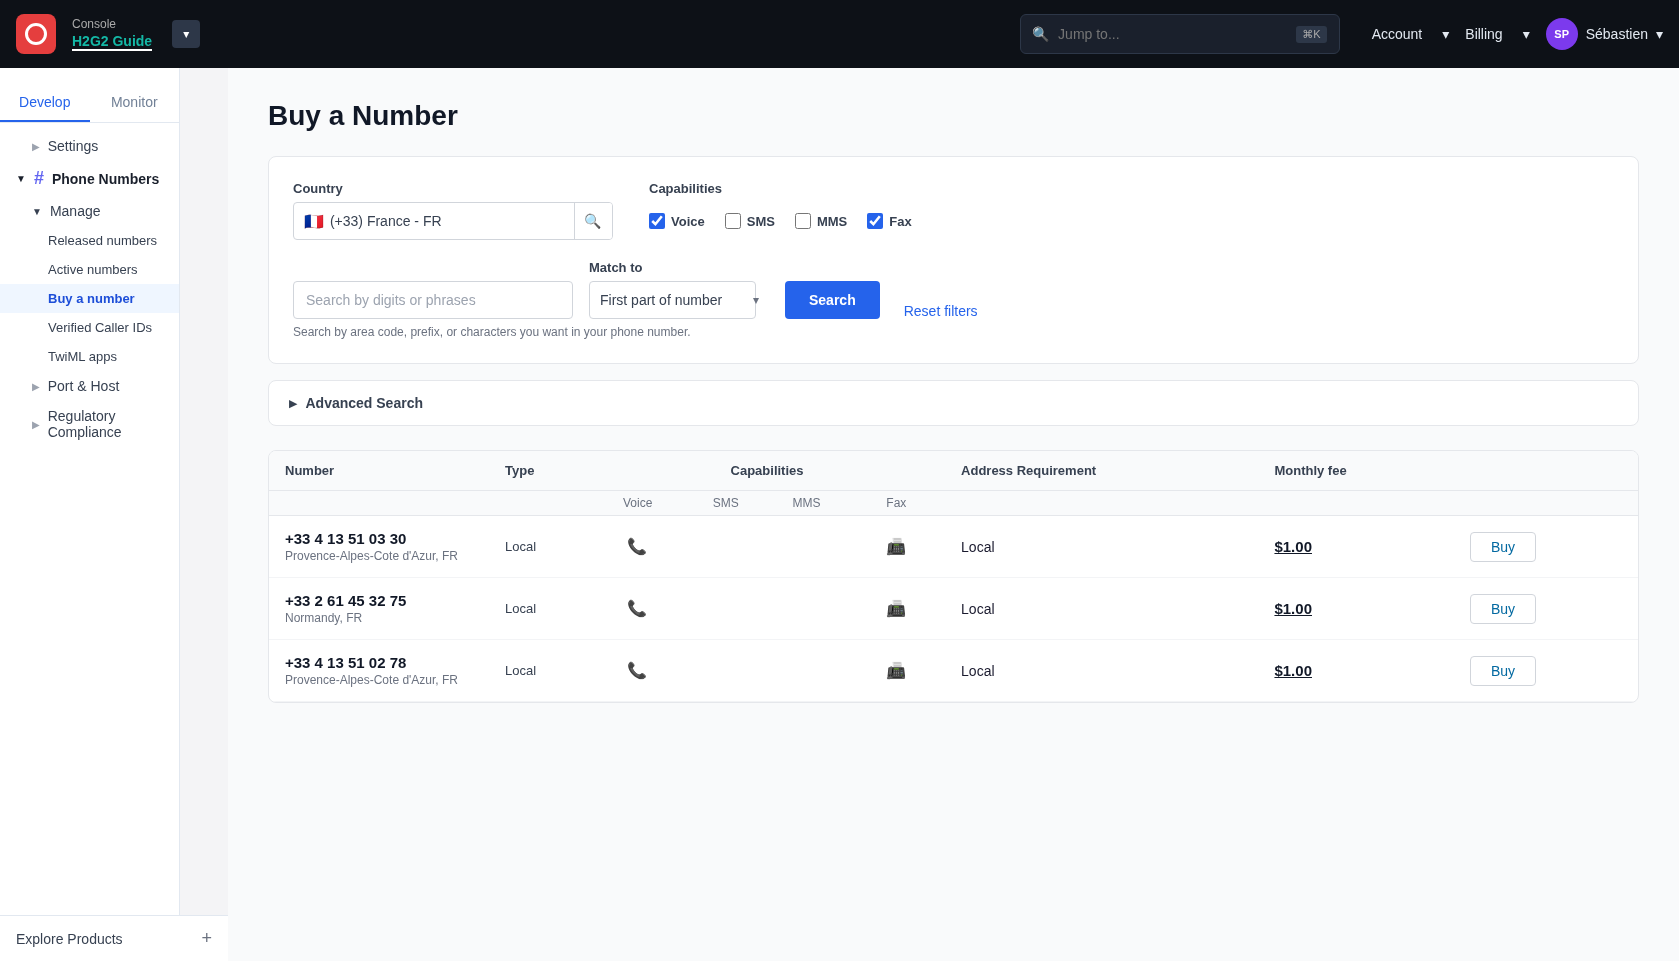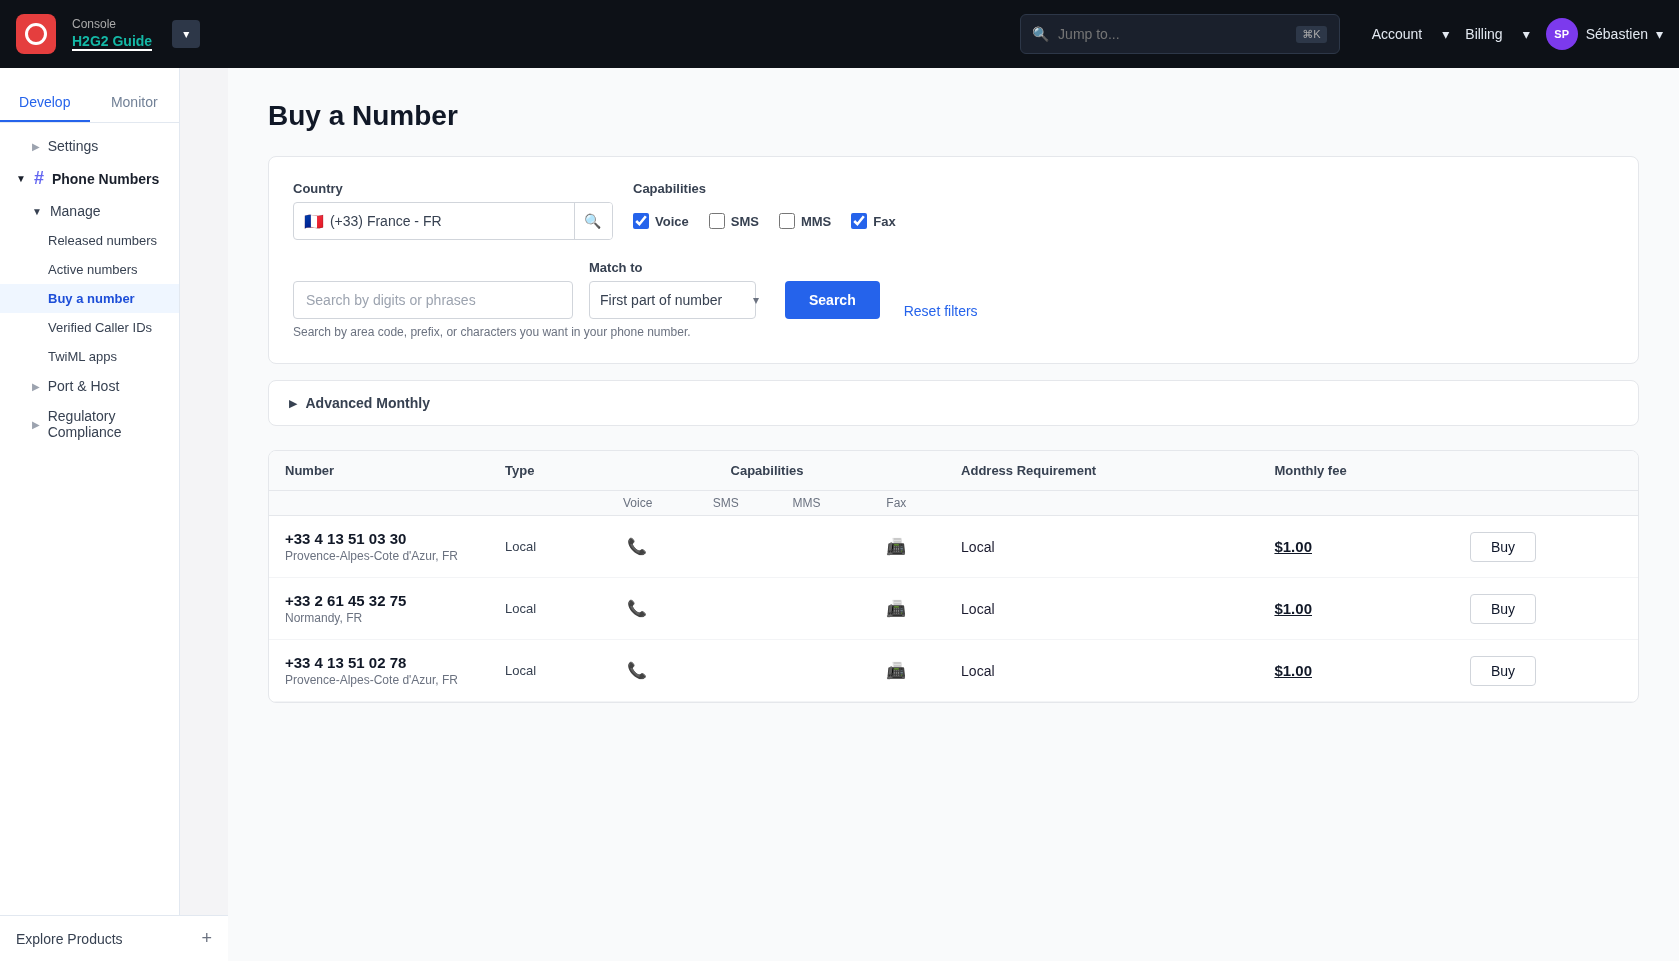--- a/index.html
+++ b/index.html
@@ -37,21 +37,21 @@
     .sidebar-footer { position: fixed; bottom: 0; width: 228px; border-top: 1px solid #e2e8f0; background: white; padding: 12px 16px; display: flex; align-items: center; justify-content: space-between; }
     .sidebar-footer-left { display: flex; align-items: center; gap: 8px; font-size: 14px; color: #374151; }
     .hash-icon { color: #6366f1; font-size: 18px; font-weight: 700; }
 
     
     .main { margin-left: 228px; flex: 1; padding: 32px 40px; background: #f9fafb; min-height: calc(100vh - 68px); }
     .page-title { font-size: 28px; font-weight: 700; color: #111827; margin-bottom: 24px; }
 
     
     .form-section { background: white; border-radius: 8px; padding: 24px; border: 1px solid #e5e7eb; margin-bottom: 16px; }
-    .form-row { display: flex; gap: 20px; align-items: flex-start; margin-bottom: 20px; }
+    .form-row { display: flex; gap: 36px; align-items: flex-start; margin-bottom: 20px; }
     .form-group { display: flex; flex-direction: column; gap: 6px; }
     .form-group label { font-size: 13px; font-weight: 600; color: #374151; }
     .form-input-wrap { display: flex; align-items: center; border: 1px solid #d1d5db; border-radius: 4px; background: white; overflow: hidden; height: 38px; }
     .form-input-wrap input { border: none; outline: none; padding: 0 10px; font-size: 14px; color: #374151; flex: 1; height: 100%; }
     .form-input-wrap .search-btn-inner { background: white; border-left: 1px solid #d1d5db; padding: 0 10px; height: 100%; display: flex; align-items: center; cursor: pointer; color: #6b7280; }
     .country-select { width: 320px; }
     .caps-row { display: flex; gap: 20px; align-items: center; }
     .cap-check { display: flex; align-items: center; gap: 6px; font-size: 14px; color: #374151; cursor: pointer; }
     .cap-check input[type=checkbox] { width: 16px; height: 16px; accent-color: #2563eb; cursor: pointer; }
     .select-wrap { position: relative; }
@@ -74,21 +74,21 @@
     thead tr { background: #f9fafb; }
     th { padding: 12px 16px; text-align: left; font-size: 13px; font-weight: 600; color: #374151; border-bottom: 1px solid #e5e7eb; white-space: nowrap; }
     td { padding: 14px 16px; border-bottom: 1px solid #f3f4f6; vertical-align: middle; }
     .th-number { width: 220px; }
     .th-type { width: 100px; }
     .phone-number { font-size: 15px; font-weight: 700; color: #111827; }
     .phone-region { font-size: 12px; color: #6b7280; margin-top: 2px; }
     .type-badge { font-size: 13px; color: #374151; }
     .cap-icon { text-align: center; font-size: 16px; color: #374151; }
     .price { font-size: 15px; font-weight: 700; color: #111827; text-decoration: underline; }
-    .btn-buy { background: white; color: #0f172a; border: 1px solid #d1d5db; border-radius: 4px; padding: 6px 20px; font-size: 14px; font-weight: 500; cursor: pointer; }
+    .btn-buy { background: white; color: #0369a1; border: 1px solid #d1d5db; border-radius: 4px; padding: 6px 20px; font-size: 14px; font-weight: 500; cursor: pointer; }
 
     .th-group { text-align: center; border-bottom: 1px solid #e5e7eb; }
     .th-sub { text-align: center; font-size: 12px; color: #6b7280; font-weight: 500; padding: 4px 8px; }
   </style>
 </head>
 <body>
 
 <nav class="topnav">
   <div class="topnav-logo">
     <div class="topnav-logo-inner"></div>
@@ -243,21 +243,21 @@
 
           <button class="btn-search">Search</button>
           <button class="btn-reset">Reset filters</button>
         </div>
         <p class="hint-text">Search by area code, prefix, or characters you want in your phone number.</p>
       </div>
     </div>
 
     <div class="advanced-search">
       <span style="font-size:11px;color:#374151;">▶</span>
-      <span class="advanced-search-label">Advanced Monthly</span>
+      <span class="advanced-search-label">Advanced Search</span>
     </div>
 
     <div class="table-wrap">
       <table>
         <thead>
           <tr>
             <th class="th-number">Number</th>
             <th class="th-type">Type</th>
             <th colspan="4" class="th-group">
               <span>Capabilities</span>

